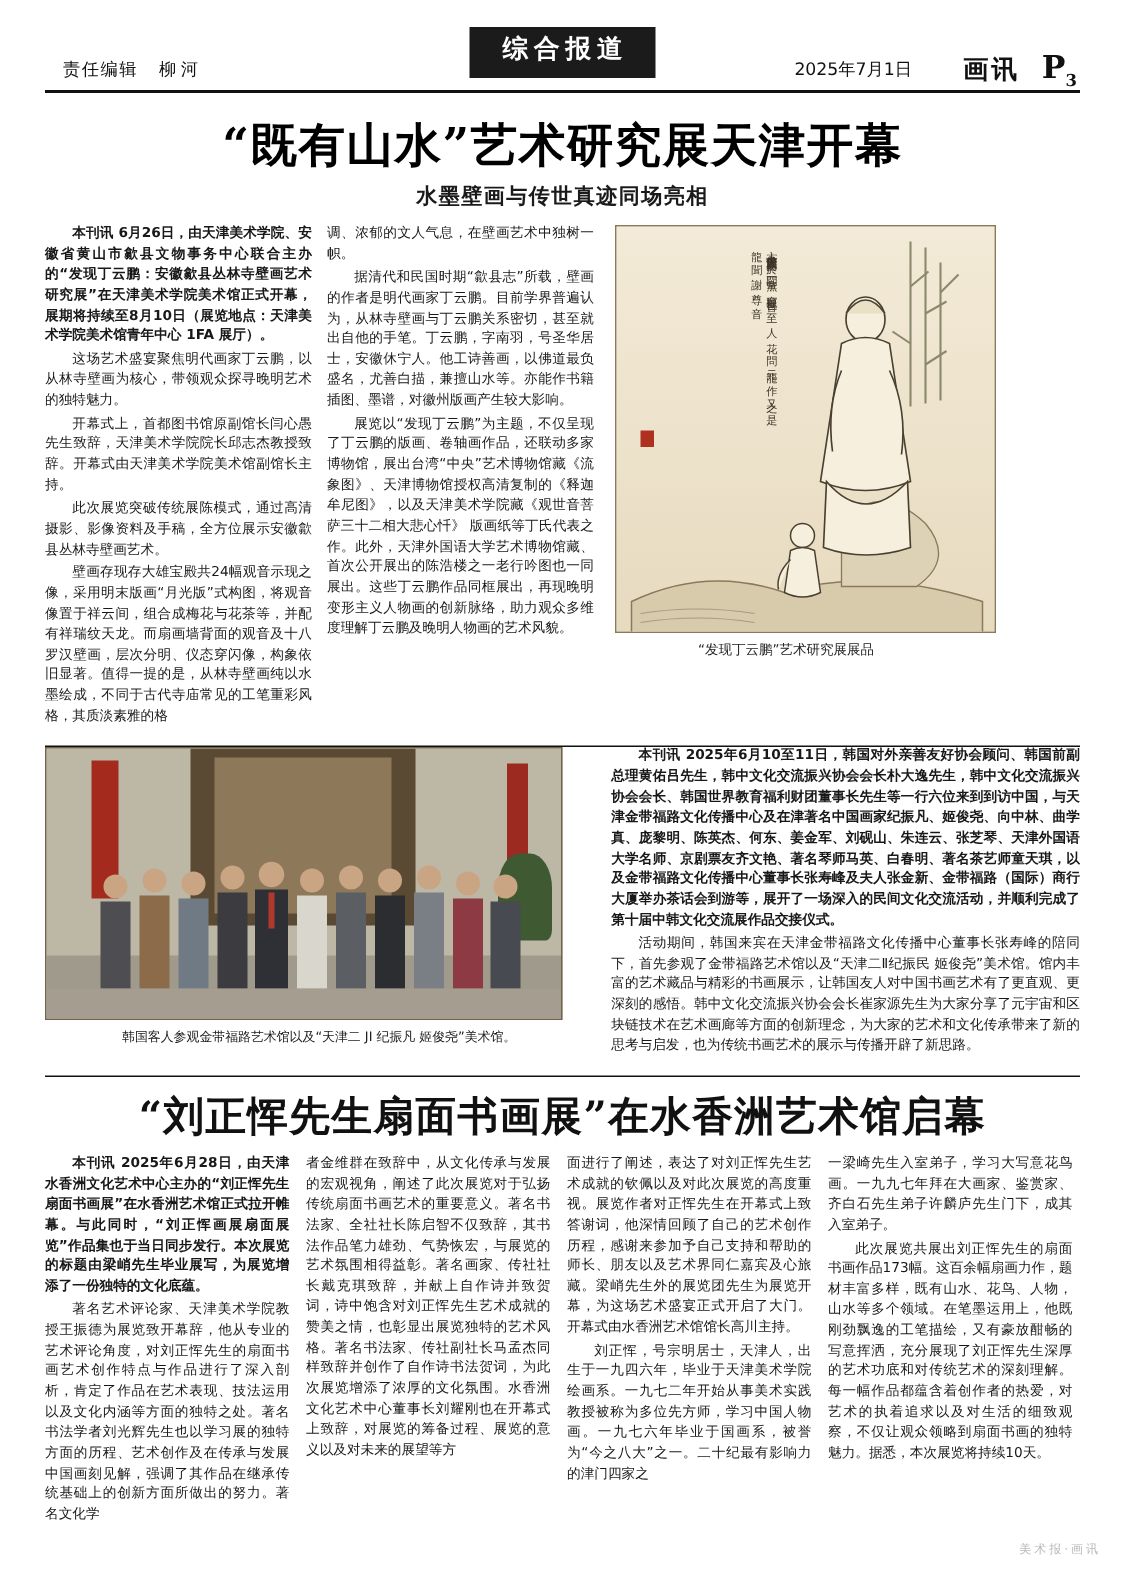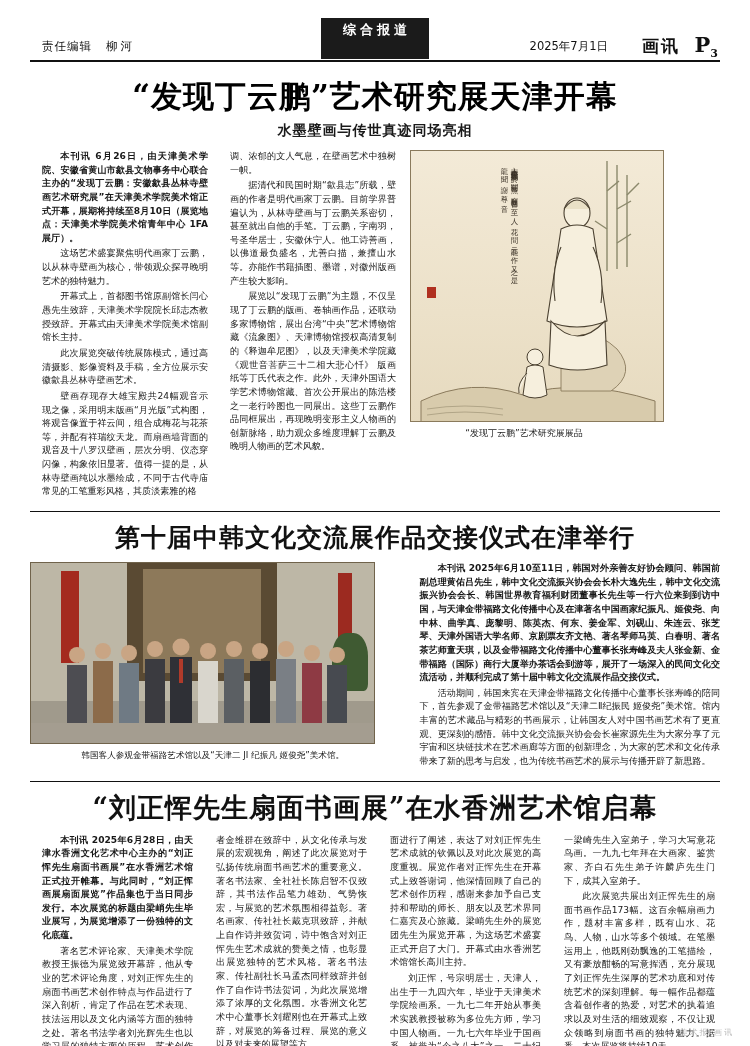--- a/index.html
+++ b/index.html
@@ -40,23 +40,23 @@
     white-space: nowrap;
   }
   .mh-left .editor-name { margin-left: 14px; letter-spacing: 3px; }
   .mh-center {
     position: absolute;
     left: 50%;
     transform: translateX(-50%);
     top: -4px;
     background: #1b1b1b;
     color: #fff;
-    font-size: 13px;
+    font-size: 17px;
     letter-spacing: 4px;
-    padding: 3px 18px 20px 22px;
+    padding: 3px 18px 8px 22px;
     font-weight: bold;
   }
   .mh-date {
     position: absolute;
     right: 112px;
     bottom: 6px;
     font-size: 11.5px;
     color: #111;
     white-space: nowrap;
   }
@@ -105,21 +105,21 @@
     gap: 10px;
     align-items: flex-start;
   }
   .col {
     font-size: 9.1px;
     line-height: 1.5;
     text-align: justify;
     color: #181818;
     font-family: "DejaVu Sans", "Liberation Sans", sans-serif;
   }
-  .col p { margin: 0 0 2px 12px; text-indent: 2em; }
+  .col p { margin: 0 0 2px 0; text-indent: 2em; }
   .col p.noindent { text-indent: 0; }
   .lead { font-weight: bold; }
 
   .c1 { width: 178px; }
   .c2 { width: 178px; }
 
   .fig1 {
     width: 228px;
     margin-left: 4px;
   }
@@ -231,21 +231,21 @@
       <span>责任编辑</span><span class="editor-name">柳河</span>
     </div>
     <div class="mh-center">综合报道</div>
     <div class="mh-date">2025年7月1日</div>
     <div class="mh-brand">画讯</div>
     <div class="mh-page">
       <span>P</span><span class="pnum">3</span>
     </div>
   </div>
 
-  <h1 class="headline1">“发现丁云鹏”艺术研究展天津开幕</h1>
+  <h1 class="headline1">“既有山水”艺术研究展天津开幕</h1>
   <div class="subhead1">水墨壁画与传世真迹同场亮相</div>
 
   <div class="art1-body">
     <div class="col c1">
       <p class="lead">本刊讯 6月26日，由天津美术学院、安徽省黄山市歙县文物事务中心联合主办的“发现丁云鹏：安徽歙县丛林寺壁画艺术研究展”在天津美术学院美术馆正式开幕，展期将持续至8月10日（展览地点：天津美术学院美术馆青年中心 1FA 展厅）。</p>
       <p>这场艺术盛宴聚焦明代画家丁云鹏，以从林寺壁画为核心，带领观众探寻晚明艺术的独特魅力。</p>
       <p>开幕式上，首都图书馆原副馆长闫心愚先生致辞，天津美术学院院长邱志杰教授致辞。开幕式由天津美术学院美术馆副馆长主持。</p>
       <p>此次展览突破传统展陈模式，通过高清摄影、影像资料及手稿，全方位展示安徽歙县丛林寺壁画艺术。</p>
       <p>壁画存现存大雄宝殿共24幅观音示现之像，采用明末版画“月光版”式构图，将观音像置于祥云间，组合成梅花与花茶等，并配有祥瑞纹天龙。而扇画墙背面的观音及十八罗汉壁画，层次分明、仪态穿闪像，构象依旧显著。值得一提的是，从林寺壁画纯以水墨绘成，不同于古代寺庙常见的工笔重彩风格，其质淡素雅的格</p>
     </div>
@@ -297,21 +297,20 @@
             <path d="M16 264 Q54 258 92 264"></path>
           </g>
         </svg>
       </div>
       <div class="fig1-cap">“发现丁云鹏”艺术研究展展品</div>
     </div>
   </div>
 
   <hr class="rule">
 
-  <h2 class="headline2">第十届中韩文化交流展作品交接仪式在津举行</h2>
 
   <div class="art2-body">
     <div class="fig2">
       <div class="fig2-frame">
         <div class="gp-wall"></div>
         <div class="gp-door"></div>
         <div class="gp-door-inner"></div>
         <div class="gp-redbanner"></div>
         <div class="gp-redbanner2"></div>
         <div class="gp-plant"></div>

